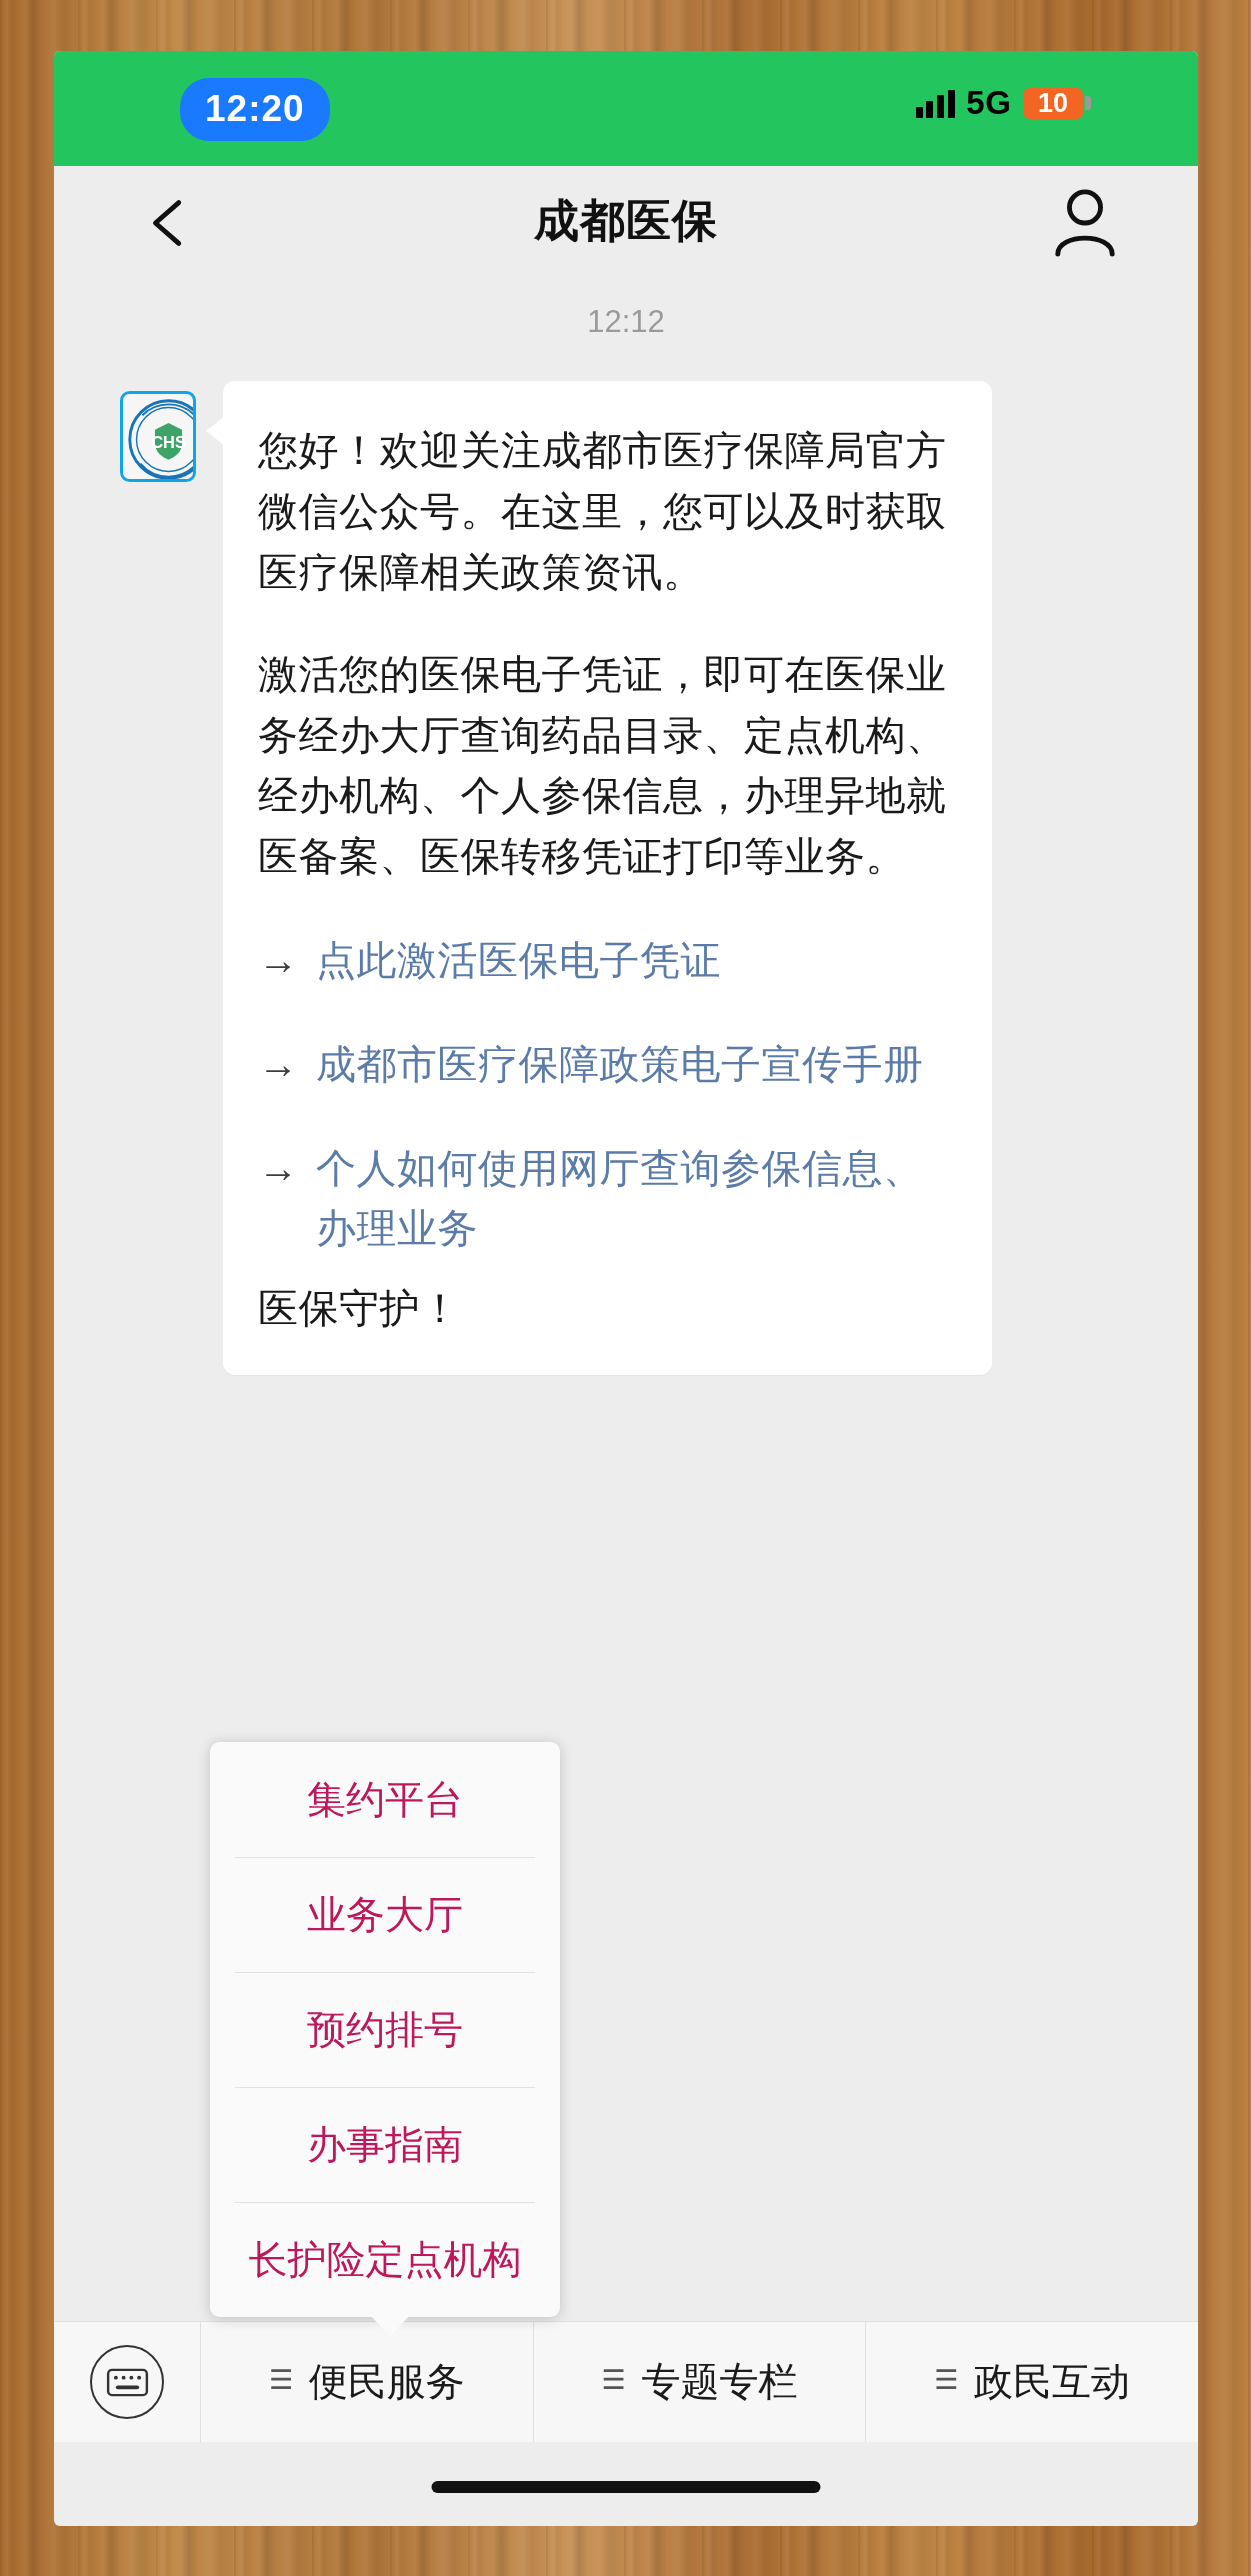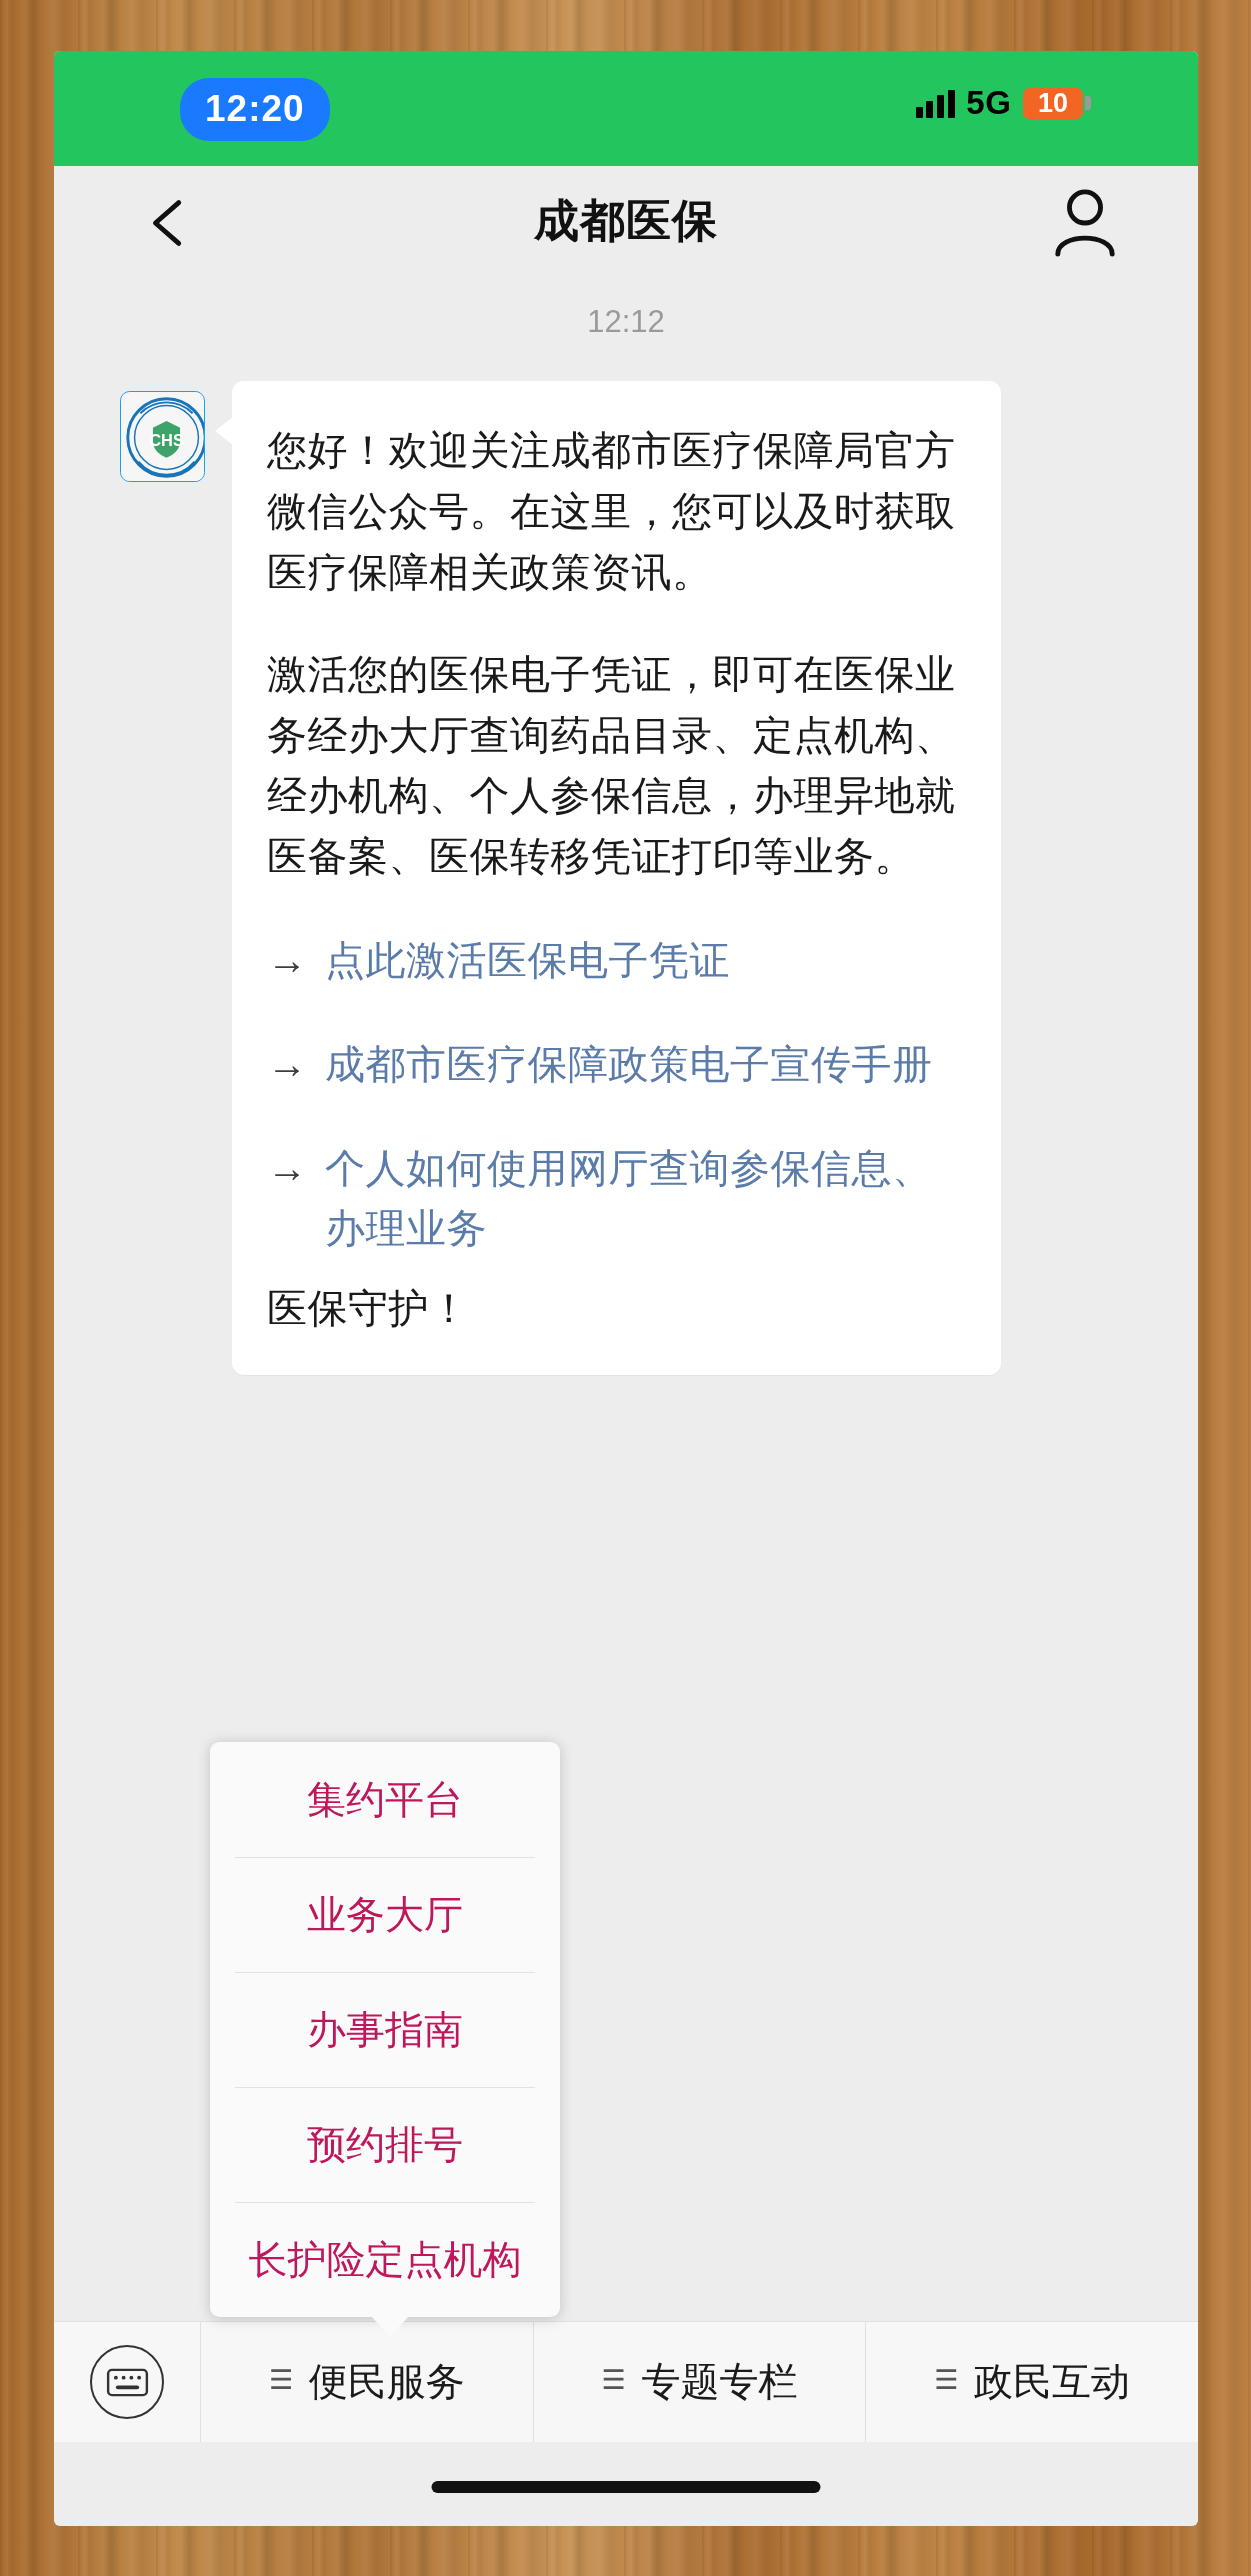--- a/index.html
+++ b/index.html
@@ -116,24 +116,24 @@
     color: #9a9a9a;
     margin-bottom: 41px;
   }
   #message-row {
     position: relative;
     padding-left: 66px;
     display: flex;
     align-items: flex-start;
   }
   #avatar {
-    width: 85px; height: 91px;
+    width: 76px; height: 91px;
     border-radius: 9.7px;
     background: #c4b5fd;
-    border: 1px solid #0ea5e9;
+    border: 3px solid #0ea5e9;
     overflow: hidden;
     flex: 0 0 auto;
     position: relative;
     top: 9.7px;
   }
   #avatar svg { display: block; }
   #bubble {
     position: relative;
     margin-left: 27px;
     background: #ffffff;
@@ -322,22 +322,22 @@
           <span class="linktext">个人如何使用网厅查询参保信息、办理业务</span>
         </div>
 
         <div class="closing">医保守护！</div>
       </div>
     </div>
 
     <div id="popup">
       <div class="popup-item">集约平台</div>
       <div class="popup-item">业务大厅</div>
+      <div class="popup-item">预约排号</div>
       <div class="popup-item">办事指南</div>
-      <div class="popup-item">预约排号</div>
       <div class="popup-item">长护险定点机构</div>
     </div>
 
   </div>
 
   <div id="tabbar">
     <div id="keyboard-btn">
       <span class="kb-circle">
         <svg width="43" height="31" viewBox="0 0 44 32">
           <rect x="2" y="3" width="40" height="26" rx="4" fill="none" stroke="#333" stroke-width="2.5"></rect>

